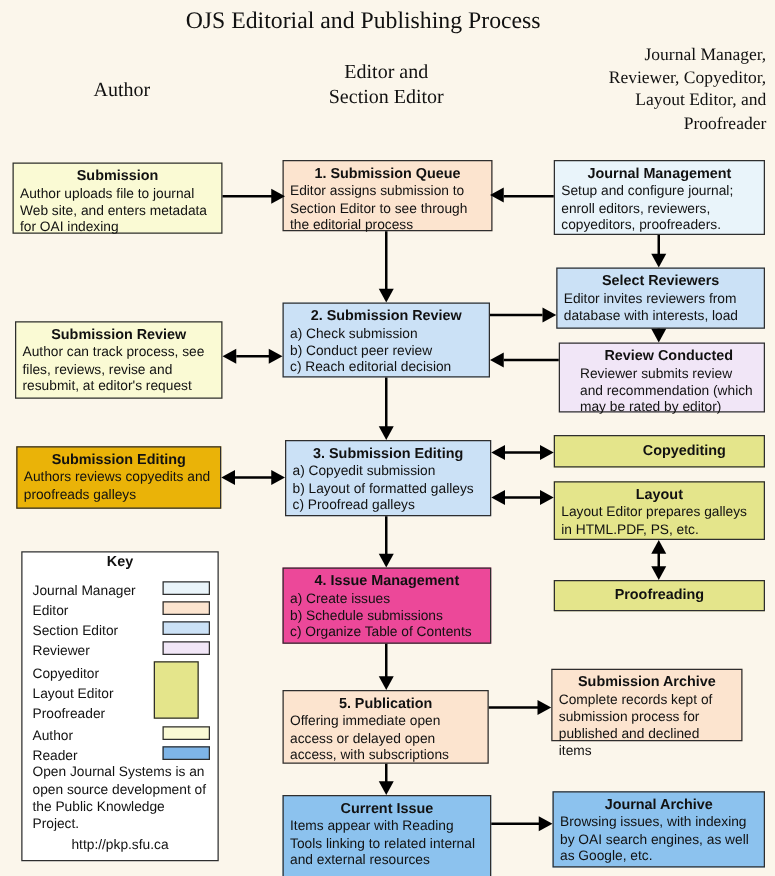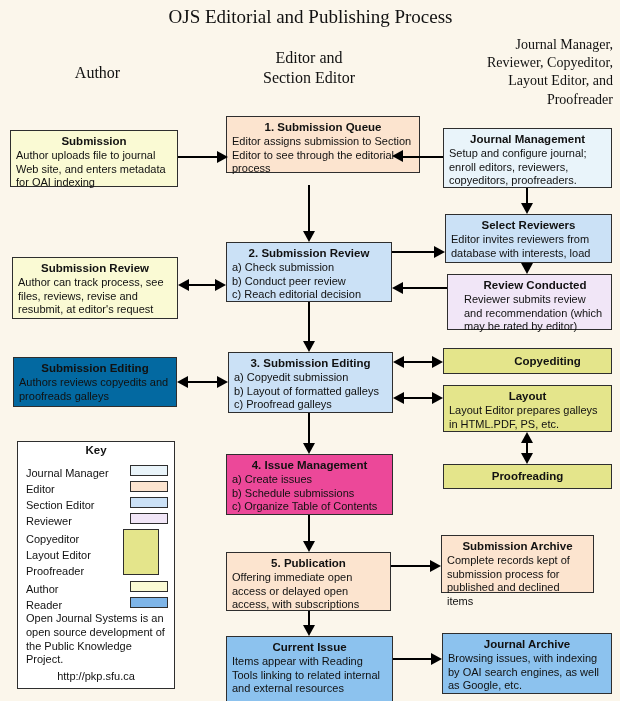--- a/index.html
+++ b/index.html
@@ -6,21 +6,21 @@
   #canvas {
     position:relative;
     width:620px; height:701px;
     background:#FBF6EB;
     font-family:"Liberation Sans", sans-serif;
     overflow:hidden;
   }
   .serif { font-family:"Liberation Serif", serif; color:#111; }
   #page-title {
     position:absolute; left:0; top:6px; width:581px;
-    text-align:center; font-size:19px;margin-left:20px;
+    text-align:center; font-size:19px;
   }
   .col-head { position:absolute; white-space:pre-line; }
   #head-author { left:0; top:64px; width:195px; text-align:center; font-size:16px; }
   #head-editor { left:216px; top:48px; width:186px; text-align:center; font-size:16px; line-height:1.25; }
   #head-others { left:458px; top:36px; width:155px; text-align:right; font-size:14px; line-height:1.3; }
 
   .box {
     position:absolute;
     border:1px solid #2E2E2E;
     box-sizing:border-box;
@@ -73,21 +73,21 @@
 Section Editor</div>
   <div id="head-others" class="col-head serif">Journal Manager,
 Reviewer, Copyeditor,
 Layout Editor, and
 Proofreader</div>
 
   <div class="box" style="left: 10px; top: 130px; width: 168px; height: 57px; background: rgb(250, 250, 212);">
     <div class="bt">Submission</div>
     <div class="bb">Author uploads file to journal Web site, and enters metadata for OAI indexing</div>
   </div>
-  <div class="box" style="left: 226px; top: 116px; width: 194px; height: 57px; background: rgb(252, 228, 207);">
+  <div class="box" style="left: 226px; top: 128px; width: 168px; height: 57px; background: rgb(252, 228, 207);">
     <div class="bt">1. Submission Queue</div>
     <div class="bb">Editor assigns submission to Section Editor to see through the editorial process</div>
   </div>
   <div class="box" style="left: 445px; top: 214px; width: 167px; height: 49px; background: rgb(203, 225, 246);">
     <div class="bt">Select Reviewers</div>
     <div class="bb">Editor invites reviewers from database with interests, load</div>
   </div>
 
   <div class="box" style="left: 443px; top: 128px; width: 169px; height: 60px; background: rgb(233, 244, 250);">
     <div class="bt">Journal Management</div>
@@ -102,21 +102,21 @@
     <div class="bt">Submission Review</div>
     <div class="bb">Author can track process, see files, reviews, revise and resubmit, at editor's request</div>
   </div>
   <div class="box" style="left: 226px; top: 242px; width: 166px; height: 60px; background: rgb(203, 225, 246);">
     <div class="bt">2. Submission Review</div>
     <div class="bb">a) Check submission
 b) Conduct peer review
 c) Reach editorial decision</div>
   </div>
 
-  <div class="box" style="left: 13px; top: 357px; width: 164px; height: 50px; background: #0369a1;">
+  <div class="box" style="left: 13px; top: 357px; width: 164px; height: 50px; background: #eab308;">
     <div class="bt">Submission Editing</div>
     <div class="bb">Authors reviews copyedits and proofreads galleys</div>
   </div>
   <div class="box" style="left: 228px; top: 352px; width: 165px; height: 61px; background: rgb(203, 225, 246);">
     <div class="bt">3. Submission Editing</div>
     <div class="bb">a) Copyedit submission
 b) Layout of formatted galleys
 c) Proofread galleys</div>
   </div>
   <div class="box title-only" style="left: 443px; top: 348px; width: 169px; height: 26px; background: rgb(228, 229, 139); padding-left: 40px;">

